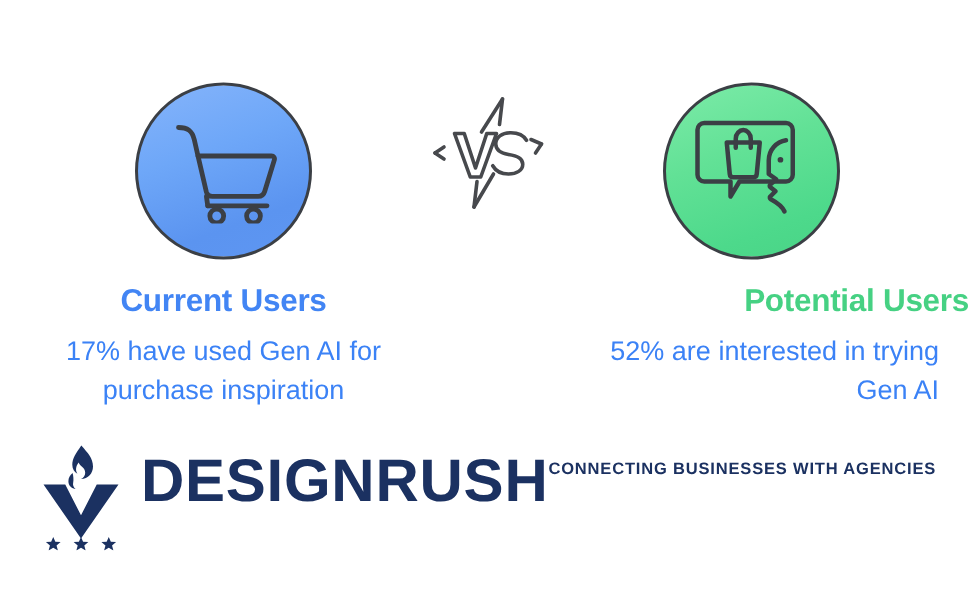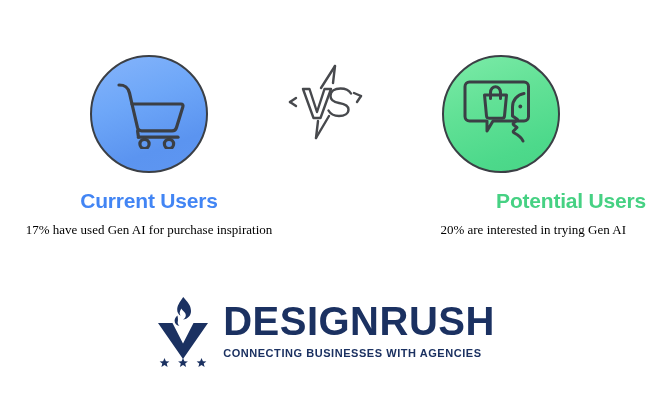--- a/index.html
+++ b/index.html
@@ -66,25 +66,24 @@
     font-weight: bold;
     letter-spacing: -0.2px;
     line-height: 1.15;
   }
   .title-blue  { color: #4285f4; }
   .title-green { color: #46d183; }
 
   .side-desc {
     margin: 8px auto 0 auto;
     width: 250px;
-    font-size: 13px;
+    font-size: 18px;
     line-height: 1.45;
-    color: #000000;
+    color: #3b82f6;
     font-weight: normal;
-    font-family: Liberation Serif, serif;
   }
 
   
   .vs-mark {
     position: absolute;
     left: 283px;
     top: 60px;
     width: 84px;
     height: 84px;
   }
@@ -107,21 +106,21 @@
     gap: 12px;
   }
   .logo-emblem {
     width: 56px;
     height: 72px;
     flex: 0 0 auto;
   }
   .logo-emblem svg { display: block; }
   .logo-text {
     display: flex;
-    flex-direction: column;
+    flex-direction: row;
     justify-content: center;
     padding-top: 6px;
   }
   .logo-wordmark {
     font-size: 40px;
     font-weight: bold;
     color: #1b3161;
     letter-spacing: 0.5px;
     line-height: 1;
     transform: scaleX(1.0);
@@ -214,21 +213,21 @@
                      L52.5 53 C52 53.6 52.2 54.4 52.9 54.8
                      C57 57 60.5 59.5 62 63"></path>
 
             <circle cx="59.3" cy="28.5" r="1.9" fill="#3b3f45" stroke="none"></circle>
           </svg>
         </span>
       </div>
 
       <p class="side-title title-green">Potential Users</p>
 
-      <p class="side-desc">20% are interested in trying Gen AI</p>
+      <p class="side-desc">52% are interested in trying Gen AI</p>
     </div>
 
   </div>
 
   <div class="logo">
     <div class="logo-inner">
 
       <div class="logo-emblem">
         <svg width="56" height="72" viewBox="0 0 56 72" fill="#1b3161">
 

